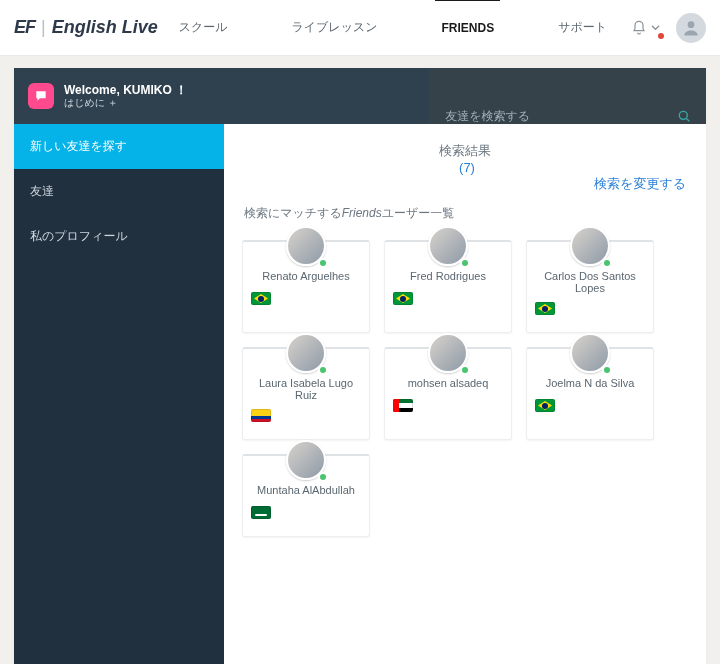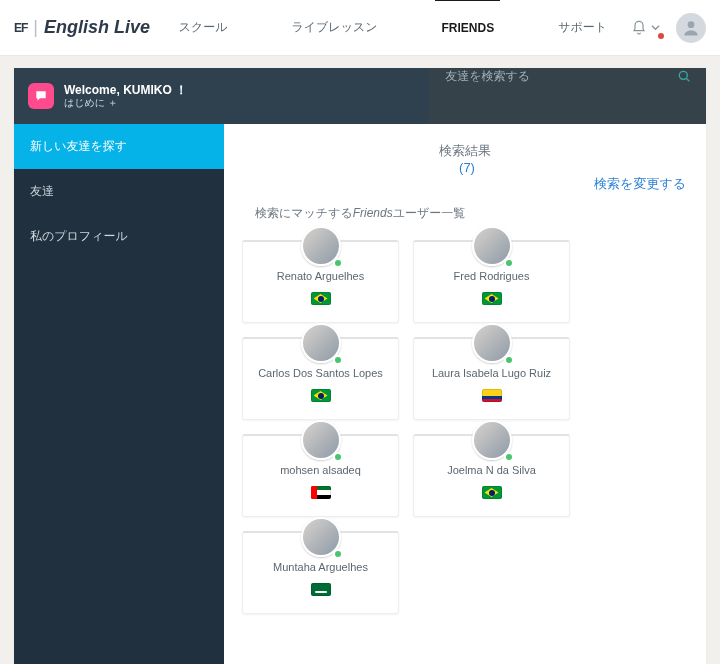--- a/index.html
+++ b/index.html
@@ -15,21 +15,21 @@
     --welcome-bg:#2f404e;
     --page-bg:#f1f0ec;
   }
   *{box-sizing:border-box;font-family:"Meiryo","Hiragino Sans","Yu Gothic",Arial,sans-serif;}
   body{margin:0;background:#fff;font-size:13px;color:#333;}
   .screen{width:720px;height:664px;margin:0 auto;background:#fff;position:relative;overflow:hidden;}
 
   
   .hdr{height:56px;border-bottom:1px solid var(--border);display:flex;align-items:center;padding:0 14px;}
   .logo{display:flex;align-items:center;gap:6px;font-weight:700;color:#2e3a4a;font-size:18px;}
-  .ef-box{display:inline-flex;align-items:center;font-size:12px;font-weight:900;letter-spacing:-1px;color:#2e3a4a;}
+  .ef-box{display:inline-flex;align-items:center;font-size:18px;font-weight:900;letter-spacing:-1px;color:#2e3a4a;font-style:italic;}
   .logo-sep{color:#b8c0c6;font-weight:400;}
   .logo-text{font-style:italic;}
   .nav{margin-left:auto;display:flex;align-items:stretch;height:56px;gap:36px;}
   .nav-item{display:flex;align-items:center;padding:0 14px;font-size:12px;color:#5b6770;cursor:pointer;position:relative;}
   .nav-item.active{color:#1b1b1b;font-weight:600;}
   .nav-item.active::after{content:"";position:absolute;left:8px;right:8px;top:-1px;height:2px;background:#1b1b1b;}
   .hdr-ico{display:flex;align-items:center;padding:0 10px;color:#8b949b;position:relative;}
   .bell{width:16px;height:18px;}
   .bell-dot{position:absolute;top:14px;right:6px;width:6px;height:6px;border-radius:50%;background:#e0483e;}
   .avatar-me{width:30px;height:30px;border-radius:50%;background:#d3d9de;display:flex;align-items:center;justify-content:center;margin-left:6px;}
@@ -38,46 +38,46 @@
   .page{background:var(--page-bg);padding:12px 14px;min-height:608px;}
   .panel{background:#fff;border-radius:0;box-shadow:0 1px 2px rgba(0,0,0,.06);overflow:hidden;}
 
   
   .bar{display:flex;background:var(--welcome-bg);color:#fff;height:56px;align-items:stretch;}
   .welcome{flex:0 0 60%;display:flex;align-items:center;padding:0 14px;gap:10px;}
   .chat-ico{width:26px;height:26px;border-radius:6px;background:var(--pink);display:flex;align-items:center;justify-content:center;}
   .welcome-txt{display:flex;flex-direction:column;line-height:1.2;}
   .welcome-title{font-size:12px;font-weight:700;}
   .welcome-sub{font-size:10px;color:#cdd6dd;}
-  .search{flex:1;display:flex;align-items:flex-start;background:var(--search-bg);padding:0 14px;color:var(--search-fg);gap:8px;}
+  .search{flex:1;display:flex;align-items:flex-end;background:var(--search-bg);padding:0 14px;color:var(--search-fg);gap:8px;}
   .search input{flex:1;background:transparent;border:0;outline:0;color:var(--search-fg);font-size:12px;}
   .search input::placeholder{color:#9fb0bb;}
   .search-ico{color:#3aa7a7;}
 
   
   .body{display:flex;}
   .side{width:210px;background:var(--sidebar);min-height:540px;position:relative;}
   .side-item{color:#cdd6dd;font-size:12px;padding:14px 16px;cursor:pointer;position:relative;}
   .side-item.active{background:#06b3e8;color:#fff;}
   .side-item.active::after{
     content:"";position:absolute;right:-9px;top:50%;transform:translateY(-50%);
     border:9px solid transparent;border-left-color:#06b3e8;
   }
 
   .content{flex:1;padding:14px 18px;}
   .row-head{display:flex;align-items:center;margin:4px 2px 12px;flex-direction:column;}
   .results-label{color:#6b7680;font-size:13px;}
   .results-count{color:var(--link);margin-left:4px;}
   .modify{margin-left:auto;color:var(--link);font-size:13px;cursor:pointer;}
-  .subtext{font-size:12px;color:#6b7680;margin:0 13px 18px;}
+  .subtext{font-size:12px;color:#6b7680;margin:0 2px 18px;}
   .subtext .em{font-style:italic;}
 
   .cards{display:flex;flex-wrap:wrap;gap:14px;}
-  .card{width:157px;background:#fff;border:1px solid #eceef0;border-top:2px solid #dfe3e6;border-radius:3px;
-        box-shadow:0 1px 2px rgba(0,0,0,.05);display:flex;flex-direction:column;align-items:center;
+  .card{width:128px;background:#fff;border:1px solid #eceef0;border-top:2px solid #dfe3e6;border-radius:3px;
+        box-shadow:0 1px 2px rgba(0,0,0,.05);display:flex;flex-direction:column;
         padding:26px 8px 14px;position:relative;cursor:pointer;}
   .card-av-wrap{width:40px;height:40px;position:absolute;top:-16px;left:50%;transform:translateX(-50%);}
   .card-av{width:40px;height:40px;border-radius:50%;background:linear-gradient(135deg,#d7d2cc,#8e9aa7);border:2px solid #fff;box-shadow:0 1px 2px rgba(0,0,0,.2);}
   .online{position:absolute;right:-2px;bottom:-2px;width:10px;height:10px;border-radius:50%;background:var(--green);border:2px solid #fff;}
   .card-name{font-size:11px;color:#5b6770;text-align:center;margin-top:2px;min-height:14px;}
   .card-flag{margin-top:8px;}
 
   
   .flag{width:20px;height:13px;border-radius:2px;display:inline-block;position:relative;overflow:hidden;background:#ddd;box-shadow:0 0 0 1px rgba(0,0,0,.12) inset;}
   .flag.br{background:#009739;}
@@ -212,21 +212,21 @@
                   <div class="online"></div>
                 </div>
                 <div class="card-name">Joelma N da Silva</div>
                 <div class="card-flag"><span class="flag br"></span></div>
               </div>
               <div class="card">
                 <div class="card-av-wrap">
                   <div class="card-av"></div>
                   <div class="online"></div>
                 </div>
-                <div class="card-name">Muntaha Arguelhes</div>
+                <div class="card-name">Muntaha AlAbdullah</div>
                 <div class="card-flag"><span class="flag sa"></span></div>
               </div>
             </div>
         </div>
       </div>
     </div>
   </div>
 </div>
 
 </body></html>

